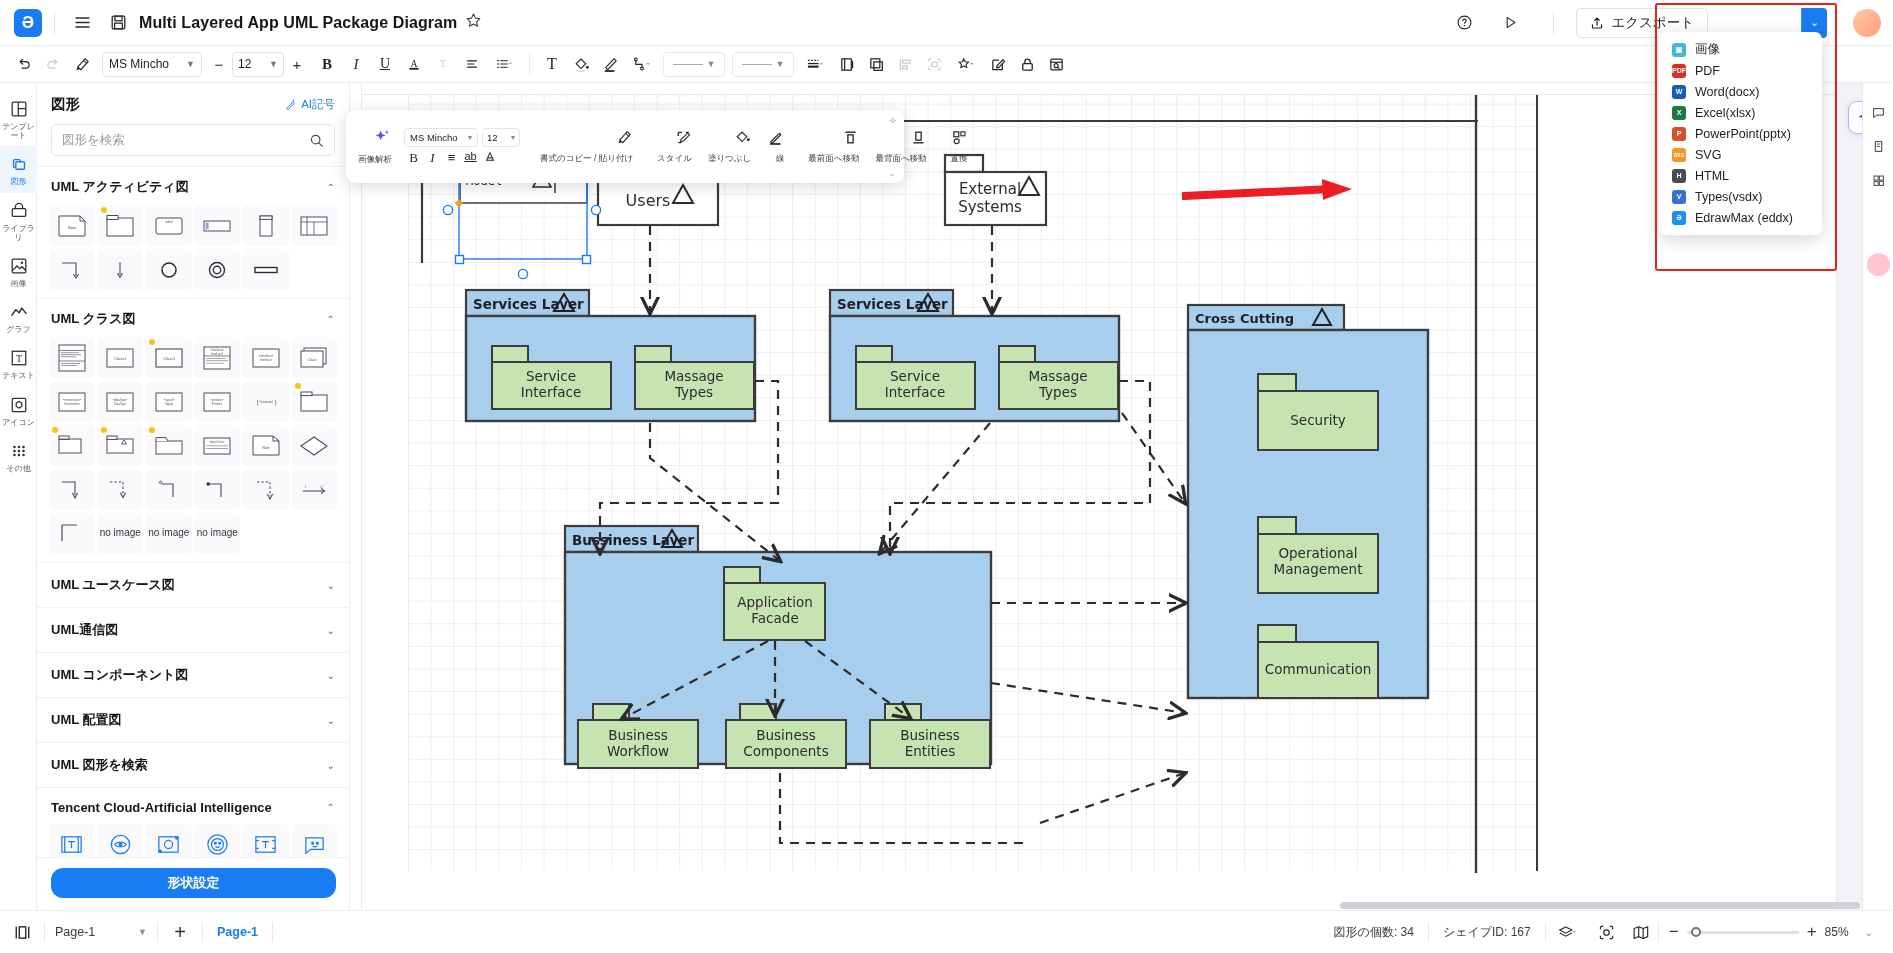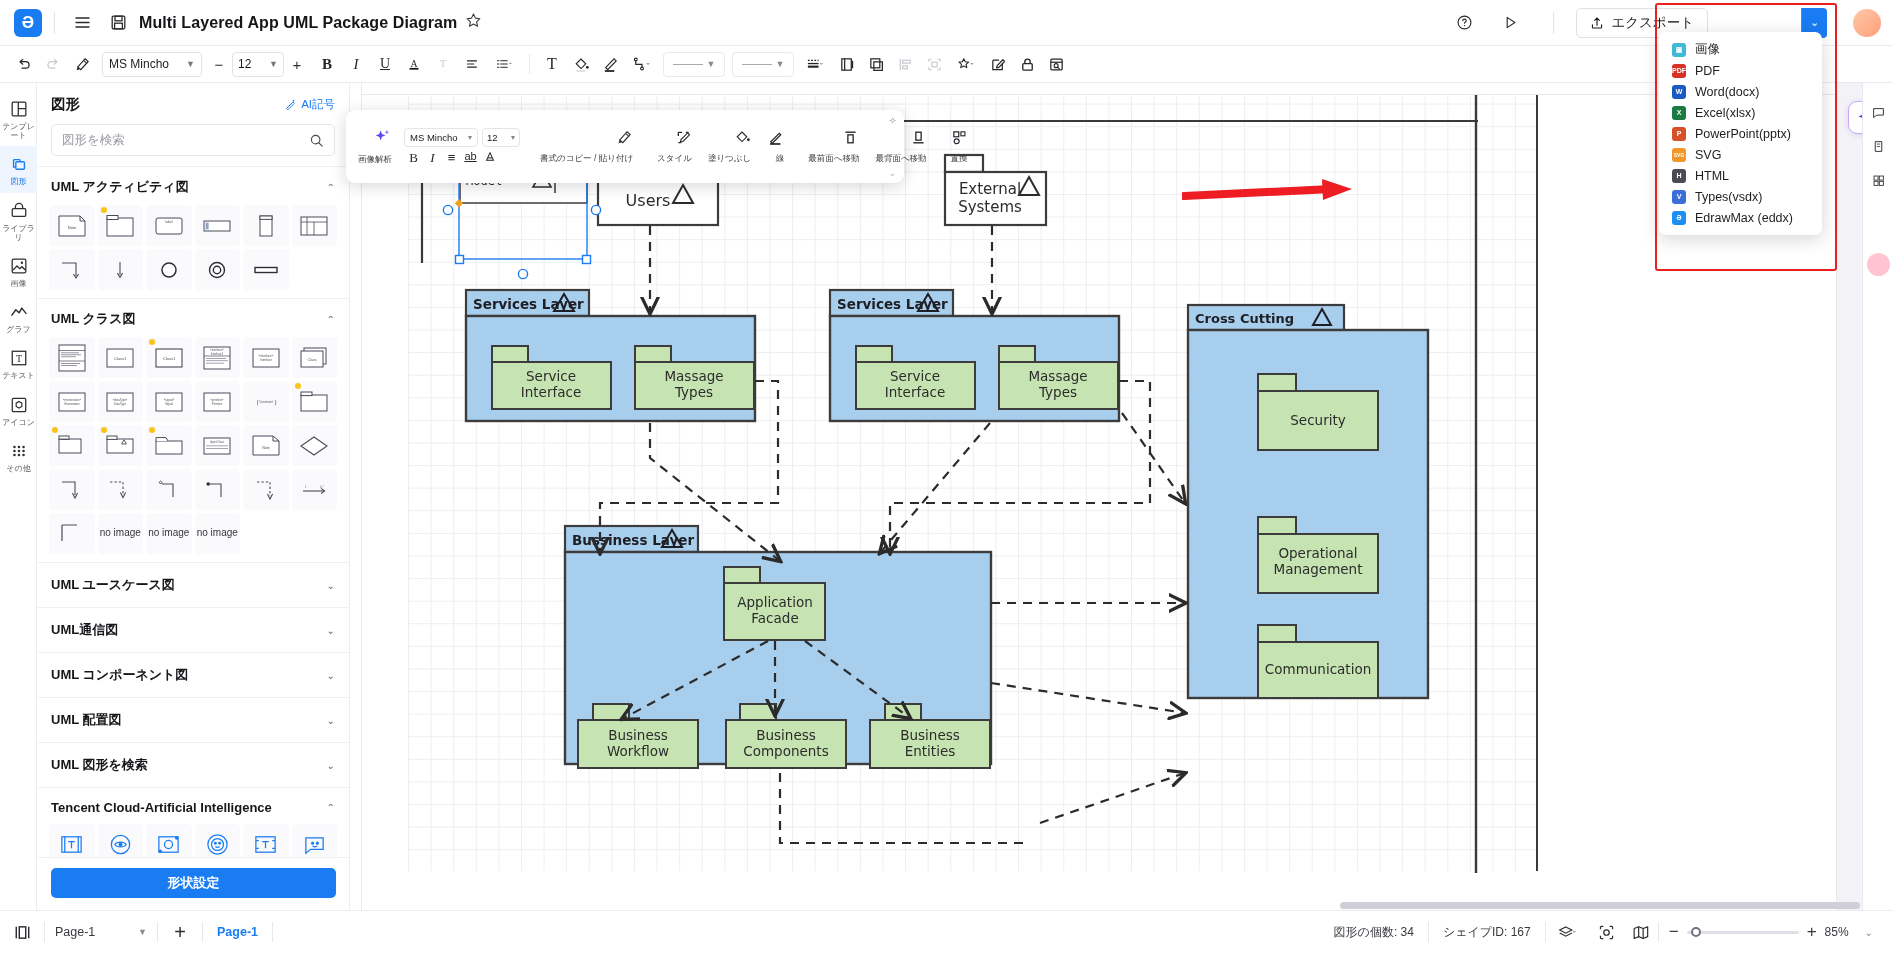--- a/index.html
+++ b/index.html
@@ -94,21 +94,21 @@
   .cell svg { display:block; }
   .cell .star-b { position:absolute; left:3px; top:2px; width:6px; height:6px;
                   background:#f5c518; border-radius:50%; }
   .cell .noimg { font-size:10px; color:#36363c; text-align:center; line-height:1.25; }
   .ai-grid { display:grid; grid-template-columns:repeat(6,1fr); gap:3px; padding:0 12px 0; }
   .ai-cell { height:41px; background:#fafafc; border-radius:5px; display:flex;
              align-items:center; justify-content:center; cursor:pointer; color:#1a7cf3; }
   .panel-cta { position:absolute; left:0; bottom:0; width:313px; padding:10px 14px 12px;
                background:#fff; border-top:1px solid #f0f0f4; }
   .panel-cta button { width:100%; height:30px; background:#1a7cf3; color:#fff; border:none;
-                      border-radius:5px; font-size:13px; font-weight:700; cursor:pointer;
+                      border-radius:12px; font-size:13px; font-weight:700; cursor:pointer;
                       font-family:"Liberation Sans",sans-serif; }
 
   
   .canvas-wrap { position:absolute; left:350px; top:83px; width:1543px; height:827px;
                  background:#fff; overflow:hidden; }
   .ruler-h { position:absolute; left:0; top:0; width:1543px; height:12px; background:#fff;
              border-bottom:1px solid #e8e8ee; }
   .ruler-v { position:absolute; left:0; top:0; width:12px; height:827px; background:#fff;
              border-right:1px solid #e8e8ee; }
   .sheet { position:absolute; left:58px; top:-2px; width:1130px; height:790px;

